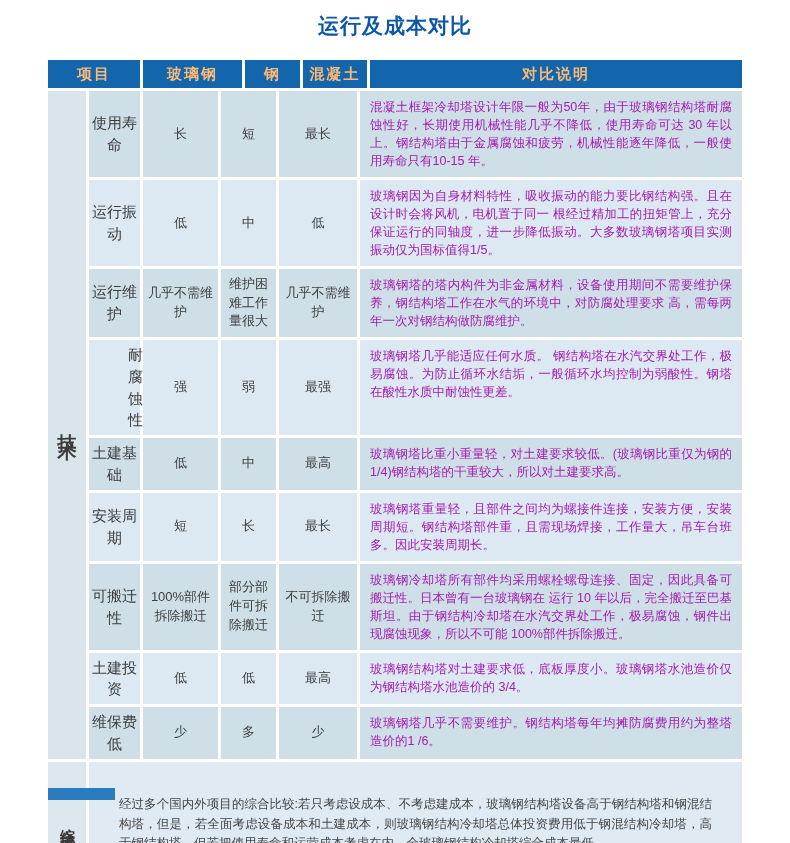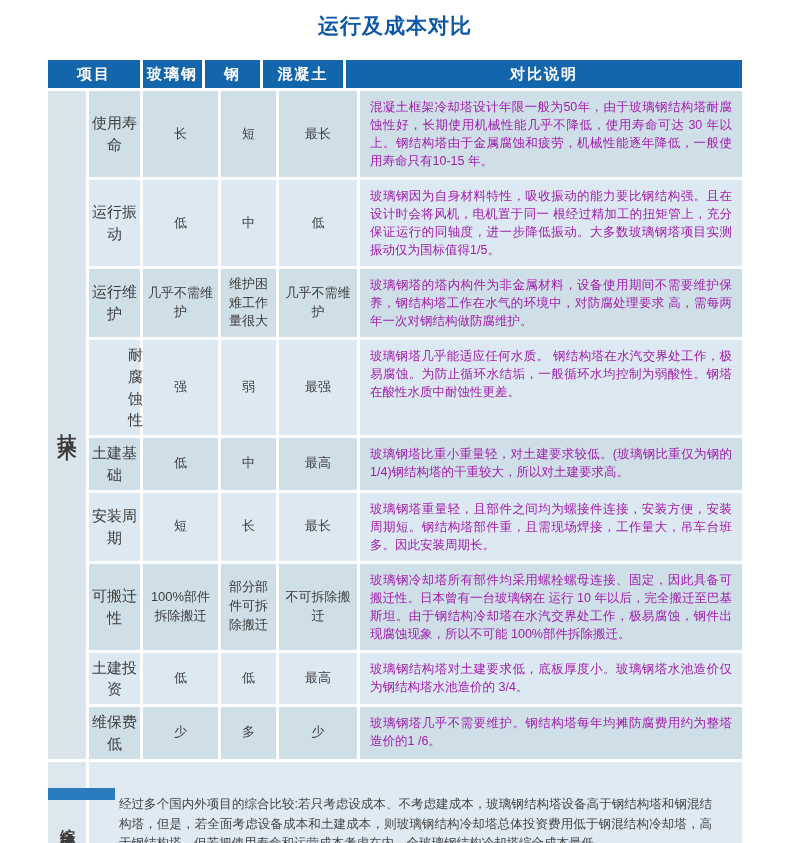--- a/index.html
+++ b/index.html
@@ -20,31 +20,31 @@
   }
   .table-wrap {
     width: 694px;
     margin: 20px auto 0 48px;
     font-size: 13px;
     color: #3d3d3d;
   }
   .header-row { display: flex; gap: 3px; margin-bottom: 3px; }
   .h-cell {
     background: #1365ac;
-    color: #ffffff;
+    color: #fdba74;
     font-weight: bold;
     font-size: 15px;
     text-align: center;
     padding: 5px 0 4px 0;
     letter-spacing: 2px;
   }
   .h-item   { width: 92px; }
-  .h-frp    { width: 59px; }
+  .h-frp    { width: 99px; }
   .h-steel  { width: 55px; }
-  .h-conc   { width: 80px; }
+  .h-conc   { width: 64px; }
   .h-desc   { flex: 1; }
 
   .body-row { display: flex; gap: 3px; }
   .tech-cell {
     width: 38px;
     background: #d9e4eb;
     display: flex; align-items: center; justify-content: center;
   }
   .v-text {
     writing-mode: vertical-rl;

